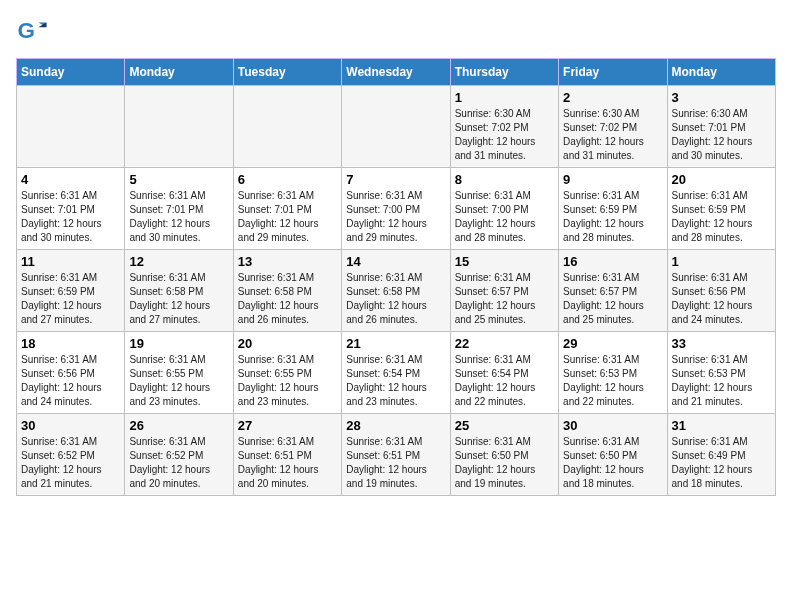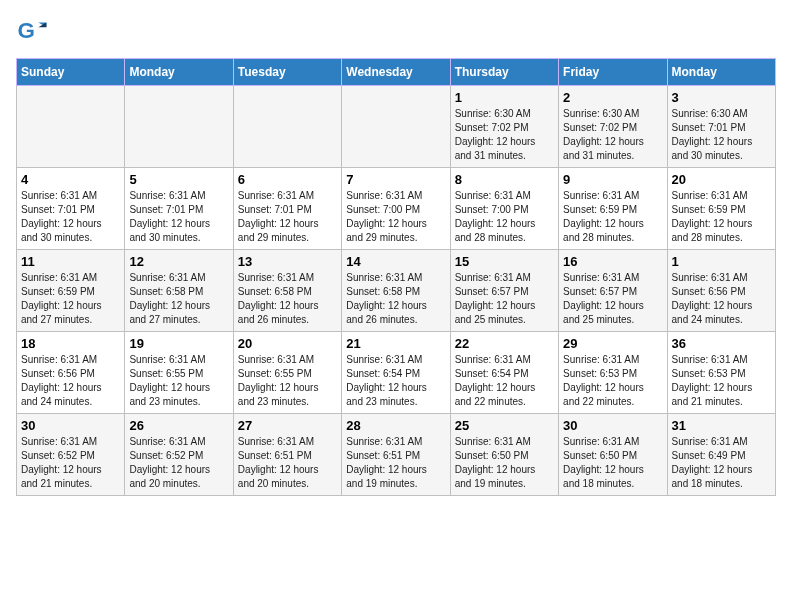--- a/index.html
+++ b/index.html
@@ -279,21 +279,21 @@
 and 22 minutes.</div>
         </td>
         <td>
           <div class="day-number">29</div>
           <div class="day-info" style="white-space: pre-line;">Sunrise: 6:31 AM
 Sunset: 6:53 PM
 Daylight: 12 hours
 and 22 minutes.</div>
         </td>
         <td>
-          <div class="day-number">36</div>
+          <div class="day-number">33</div>
           <div class="day-info" style="white-space: pre-line;">Sunrise: 6:31 AM
 Sunset: 6:53 PM
 Daylight: 12 hours
 and 21 minutes.</div>
         </td>
       </tr>
       <tr>
         <td>
           <div class="day-number">30</div>
           <div class="day-info" style="white-space: pre-line;">Sunrise: 6:31 AM

